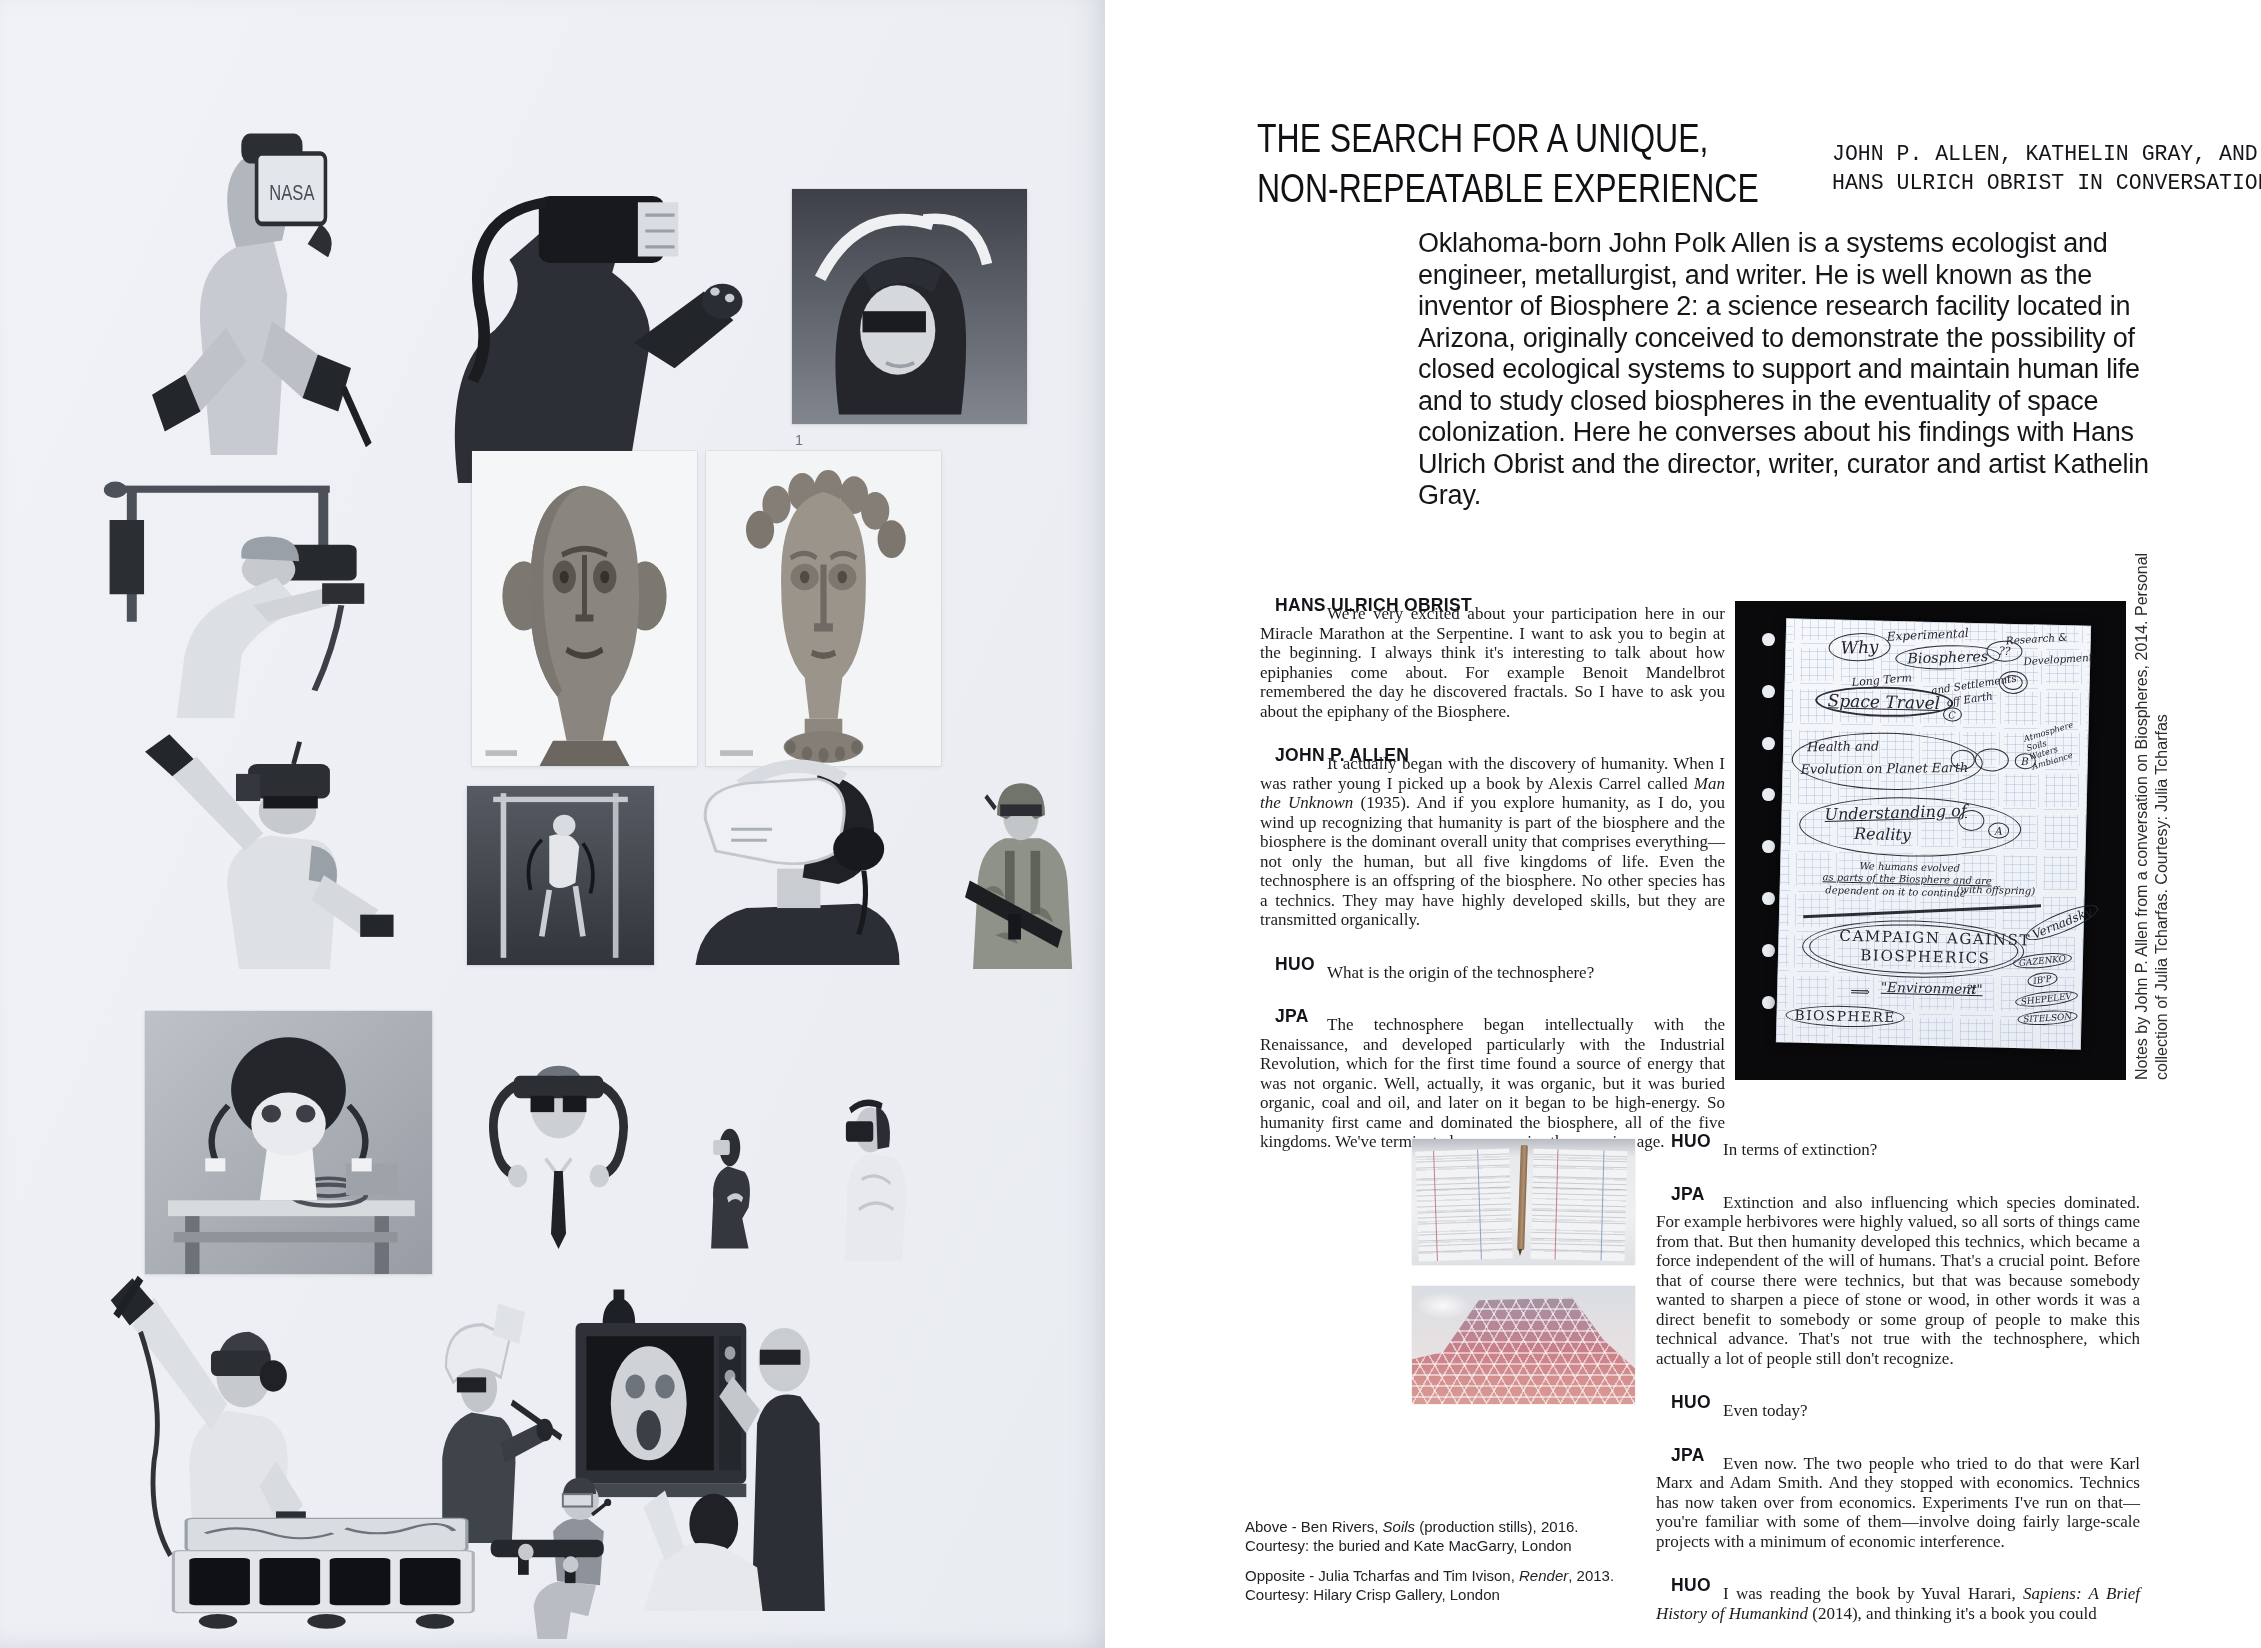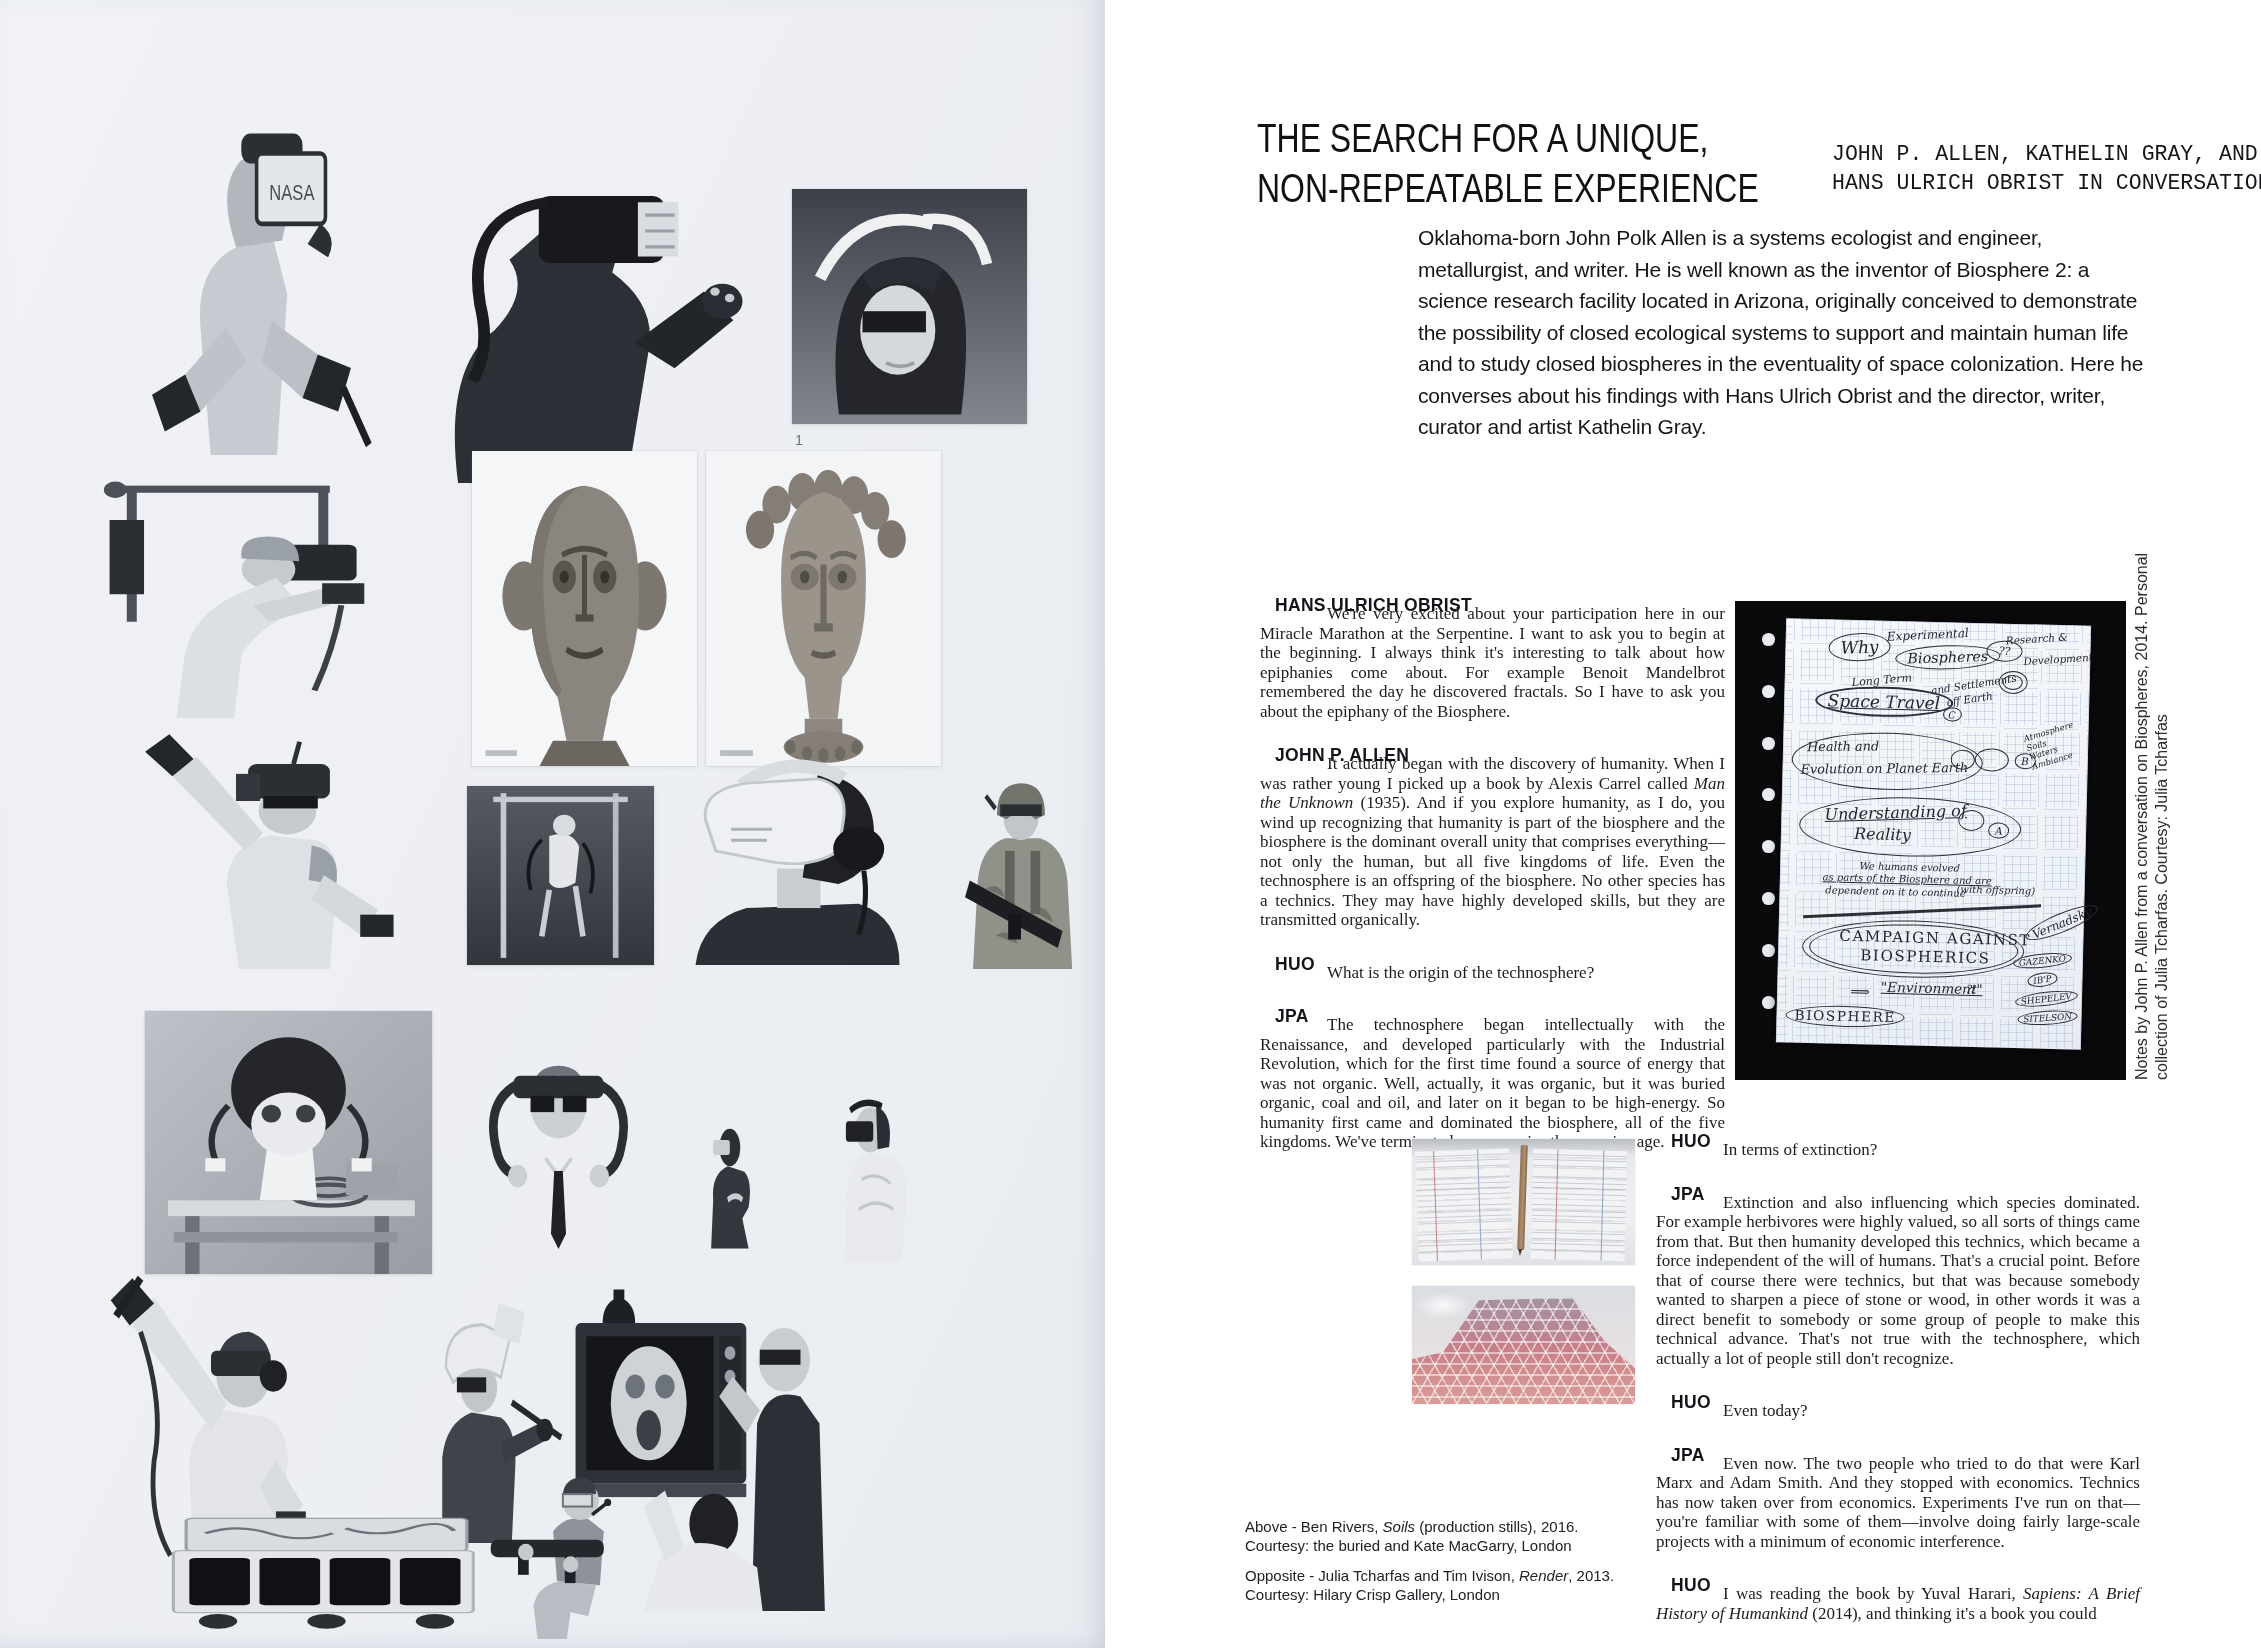--- a/index.html
+++ b/index.html
@@ -11,21 +11,21 @@
     box-shadow:inset -22px 0 32px -19px rgba(130,140,158,.30), inset 0 -14.4px 24px -14.4px rgba(130,140,158,.18);}
   .fig{position:absolute;}
   .fig svg{width:100%;height:100%;display:block;}
   .photo-card{box-shadow:0 0 0 0.8px rgba(90,98,110,.10),0 1.6px 4.8px rgba(90,98,110,.12);}
   .photo-index{position:absolute;font-size:14.4px;color:#6d737b;}
   
   .right-page{position:absolute;left:1105px;top:0;width:1157px;height:1649px;background:#ffffff;}
   .title{position:absolute;left:152px;top:113px;color:#101114;font-weight:500;line-height:50px;font-size:41px;letter-spacing:0px;white-space:nowrap;}
   .title .tl{display:inline-block;transform:scaleX(.78);transform-origin:left;}
   .byline{position:absolute;left:727px;top:140px;font-family:"Liberation Mono",monospace;font-size:21.5px;line-height:29px;color:#15161a;white-space:nowrap;}
-  .intro{position:absolute;left:313px;top:222px;width:731px;font-size:21px;line-height:31.5px;color:#151619;letter-spacing:-0.2px;}
+  .intro{position:absolute;left:313px;top:228px;width:731px;font-size:27px;line-height:31.5px;color:#151619;letter-spacing:-0.2px;}
   .conv{position:absolute;}
   .conv-col1{left:140px;top:595px;width:480px;}
   .conv-col2{left:536px;top:1131px;width:499px;}
   .spk{font-family:"Liberation Sans",sans-serif;font-weight:bold;font-size:17.5px;letter-spacing:0.3px;color:#131419;margin:0 0 -12px 30px;position:relative;z-index:2;}
   .speech{font-family:"Liberation Serif",serif;font-size:17px;line-height:19.5px;text-align:justify;color:#1b1c20;margin:0 0 24px 15px;text-indent:67px;}
   .speech i{font-style:italic;}
   
   .mini-photo{position:absolute;left:307px;width:223px;overflow:hidden;box-shadow:0 0 0 0.8px rgba(90,98,110,.08);}
   .ledger{top:1139px;height:126px;background:linear-gradient(180deg,#b9bcc2 0%,#e8e9ec 14%,#eef0f1 60%,#dfe1e4 100%);}
   .ledger .pg{position:absolute;top:11px;bottom:4.8px;width:94px;

